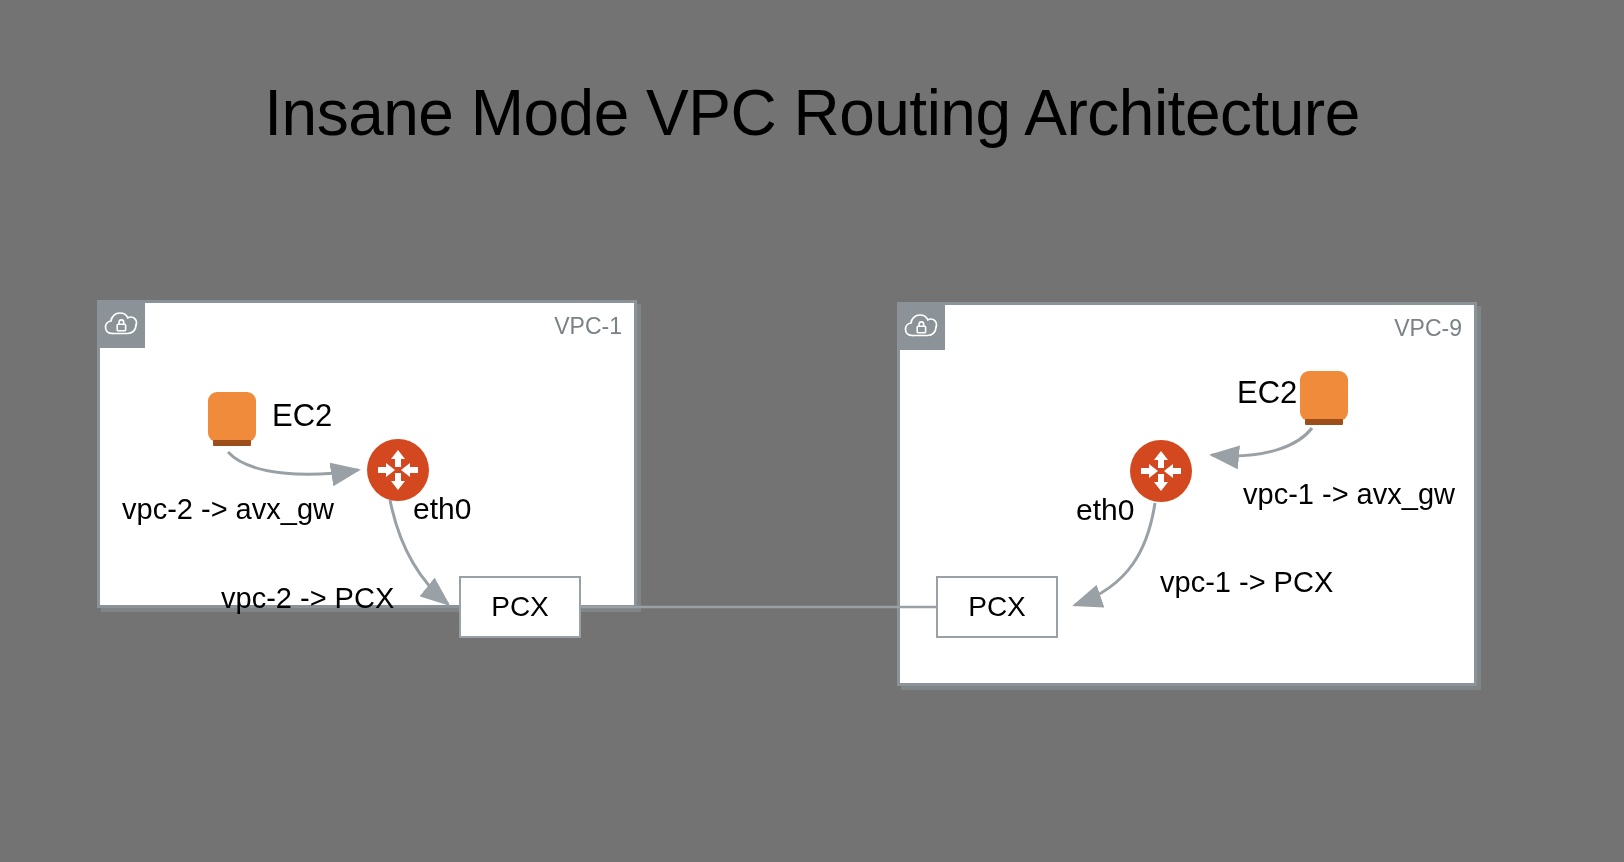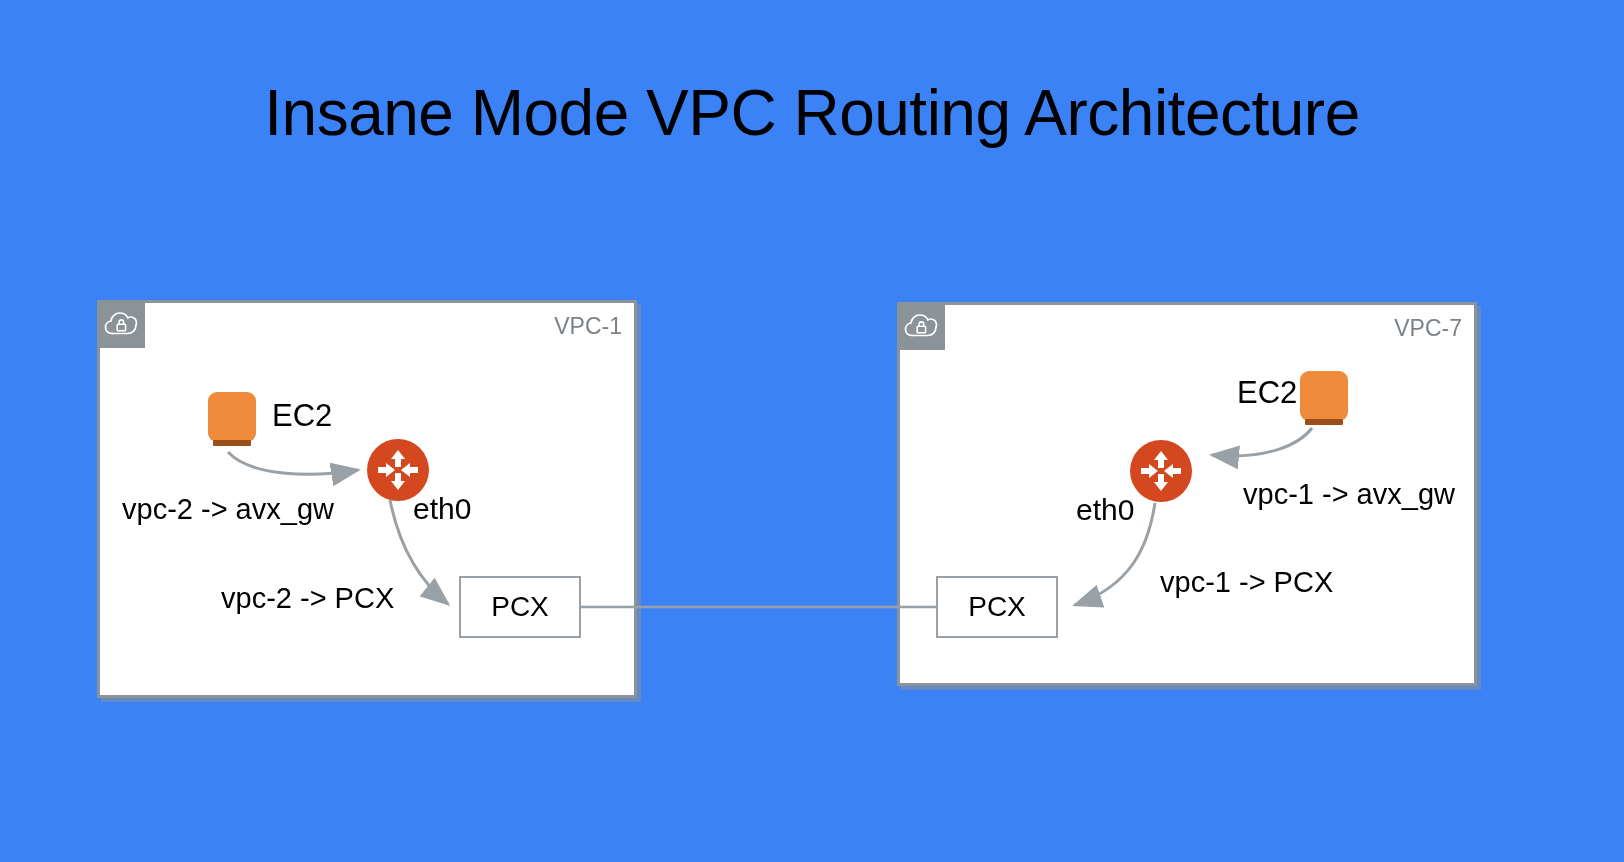--- a/index.html
+++ b/index.html
@@ -8,21 +8,21 @@
     background: #ffffff;
   }
   body {
     font-family: "Liberation Sans", sans-serif;
     -webkit-font-smoothing: antialiased;
   }
   #canvas {
     position: relative;
     width: 1624px;
     height: 862px;
-    background: #3b82f6;
+    background: #737373;
     overflow: hidden;
   }
 
   
   .slide-title {
     position: absolute;
     left: 0;
     top: 78px;
     width: 1624px;
     text-align: center;
@@ -129,21 +129,21 @@
     pointer-events: none;
   }
 </style>
 </head>
 <body>
 
 <div id="canvas">
 
   <div class="slide-title">Insane Mode VPC Routing Architecture</div>
 
-  <div class="vpc-box" style="left:97px; top:300px; width:540px; height:398px;">
+  <div class="vpc-box" style="left:97px; top:300px; width:540px; height:308px;">
 
     <div class="vpc-badge">
       <svg width="34" height="30" viewBox="0 0 34 30" aria-hidden="true">
         <path d="M8.5 24.5 C3.6 24.5 1.5 21.4 1.5 18.2 C1.5 15.1 3.8 12.4 7.0 12.0
                  C7.4 7.4 11.2 4.0 15.9 4.0 C19.4 4.0 22.5 6.0 23.9 8.9
                  C24.7 8.3 25.7 8.0 26.8 8.0 C29.9 8.0 32.5 10.6 32.5 13.8
                  C32.5 14.6 32.3 15.4 32.0 16.1" fill="none" stroke="#ffffff" stroke-width="1.7" stroke-linecap="round"></path>
         <path d="M32.0 16.1 C32.0 21.0 28.4 24.5 23.6 24.5 L8.5 24.5" fill="none" stroke="#ffffff" stroke-width="1.7" stroke-linecap="round"></path>
         <rect x="13.2" y="15.2" width="8.4" height="6.6" rx="1.1" fill="none" stroke="#ffffff" stroke-width="1.6"></rect>
         <path d="M15.1 15.2 L15.1 13.3 C15.1 11.8 16.1 10.9 17.4 10.9
@@ -188,21 +188,21 @@
                  C7.4 7.4 11.2 4.0 15.9 4.0 C19.4 4.0 22.5 6.0 23.9 8.9
                  C24.7 8.3 25.7 8.0 26.8 8.0 C29.9 8.0 32.5 10.6 32.5 13.8
                  C32.5 14.6 32.3 15.4 32.0 16.1" fill="none" stroke="#ffffff" stroke-width="1.7" stroke-linecap="round"></path>
         <path d="M32.0 16.1 C32.0 21.0 28.4 24.5 23.6 24.5 L8.5 24.5" fill="none" stroke="#ffffff" stroke-width="1.7" stroke-linecap="round"></path>
         <rect x="13.2" y="15.2" width="8.4" height="6.6" rx="1.1" fill="none" stroke="#ffffff" stroke-width="1.6"></rect>
         <path d="M15.1 15.2 L15.1 13.3 C15.1 11.8 16.1 10.9 17.4 10.9
                  C18.7 10.9 19.7 11.8 19.7 13.3 L19.7 15.2" fill="none" stroke="#ffffff" stroke-width="1.6"></path>
       </svg>
     </div>
 
-    <div class="vpc-label">VPC-7</div>
+    <div class="vpc-label">VPC-9</div>
   </div>
 
   <div class="ec2-icon" style="left:1300px; top:371px;">
     <div class="ec2-body"></div>
     <div class="ec2-base"></div>
   </div>
   <div class="lbl" style="left:1237px; top:377px; font-size:31px;">EC2</div>
 
   <div class="router-icon" style="left:1130px; top:440px;">
     <svg width="62" height="62" viewBox="0 0 62 62" aria-hidden="true">

